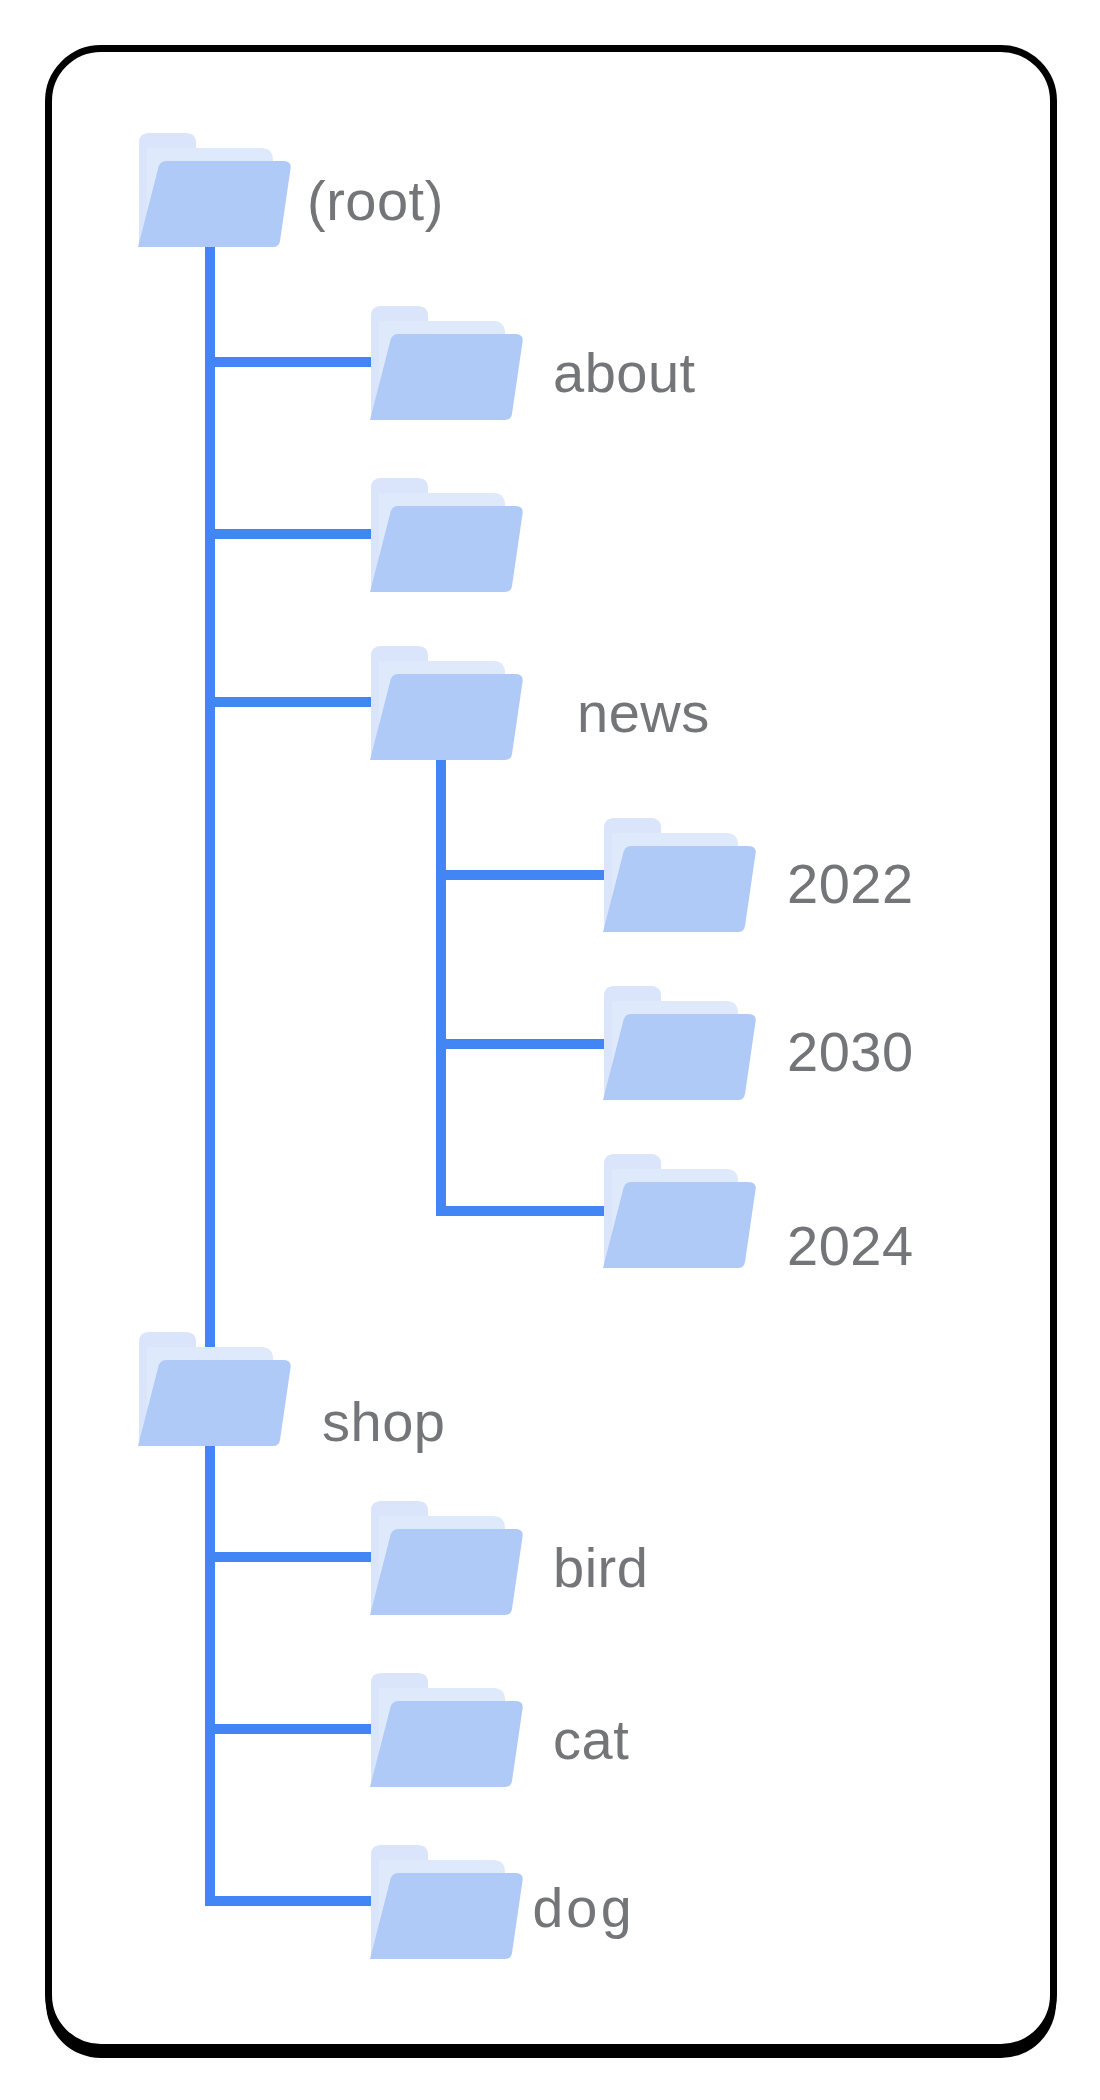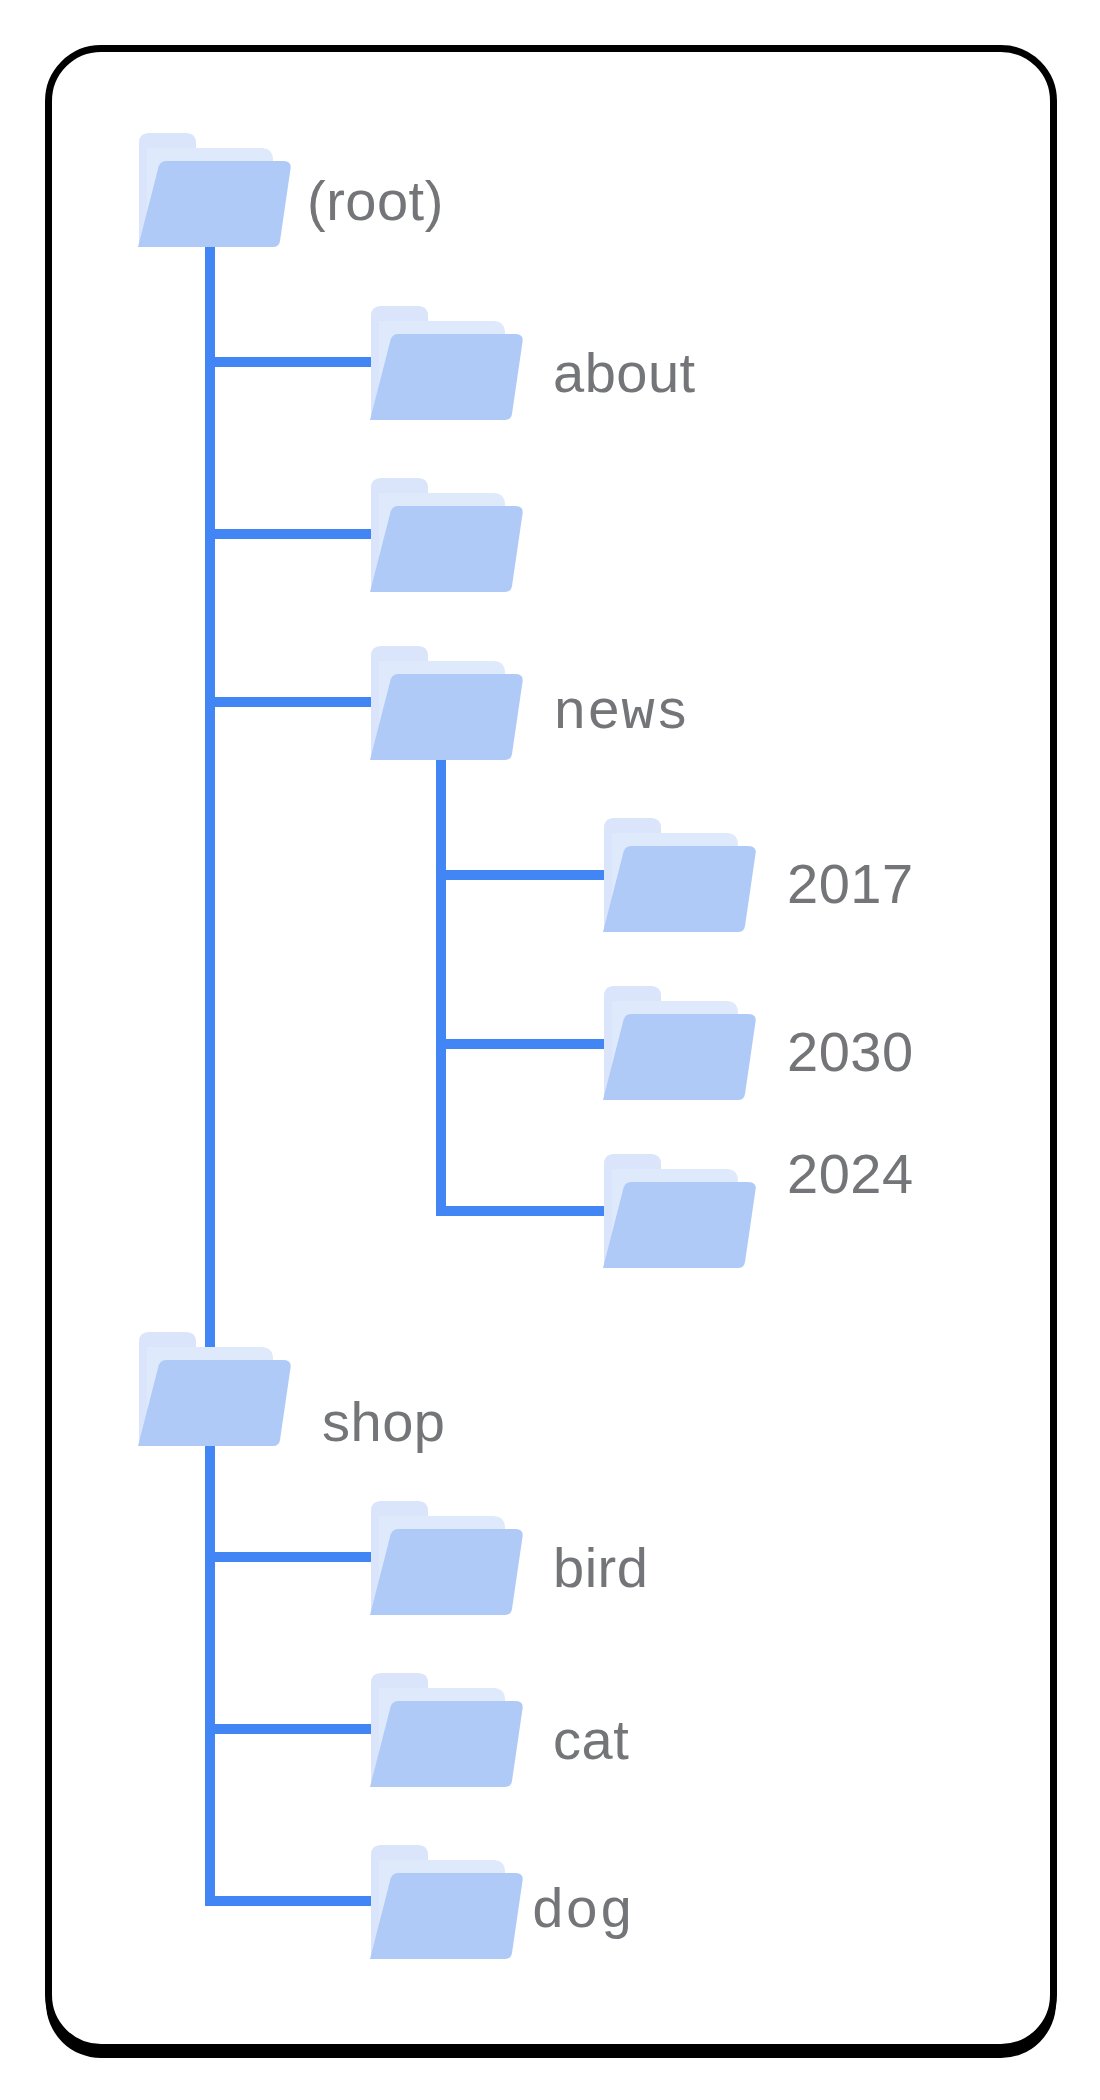--- a/index.html
+++ b/index.html
@@ -53,24 +53,24 @@
   .i-dog{left:370px;top:1845px;}
   
   .lbl{
     position:absolute;height:60px;line-height:60px;
     font-size:56px;color:var(--label);white-space:nowrap;
     letter-spacing:0.5px;
   }
   .t-root{left:307px;top:171px;}
   .t-about{left:553px;top:343px;}
   .t-articles{left:553px;top:515px;}
-  .t-news{left:553px;top:683px;font-family:Liberation Mono, monospace;}
+  .t-news{left:577px;top:683px;}
   .t-2022{left:787px;top:854px;}
   .t-2023{left:787px;top:1022px;}
-  .t-2024{left:787px;top:1144px;text-align:center;}
+  .t-2024{left:787px;top:1216px;text-align:center;}
   .t-shop{left:322px;top:1392px;text-align:right;}
   .t-bird{left:553px;top:1538px;}
   .t-cat{left:553px;top:1710px;}
   .t-dog{left:531px;top:1882px;font-family:Liberation Mono, monospace;}
 </style>
 </head>
 <body>
 
 <svg width="0" height="0" style="position:absolute" aria-hidden="true">
   <defs>
@@ -128,21 +128,21 @@
   <svg class="folder i-cat" viewBox="-1 0 154 114">
       <use href="#folder-shape"></use>
     </svg>
   <svg class="folder i-dog" viewBox="-1 0 154 114">
       <use href="#folder-shape"></use>
     </svg>
 
   <div class="lbl t-root">(root)</div>
   <div class="lbl t-about">about</div>
   <div class="lbl t-news">news</div>
-  <div class="lbl t-2022">2017</div>
+  <div class="lbl t-2022">2022</div>
   <div class="lbl t-2023">2030</div>
   <div class="lbl t-2024">2024</div>
   <div class="lbl t-shop">shop</div>
   <div class="lbl t-bird">bird</div>
   <div class="lbl t-cat">cat</div>
   <div class="lbl t-dog">dog</div>
 
 </div>
 
 </body></html>

